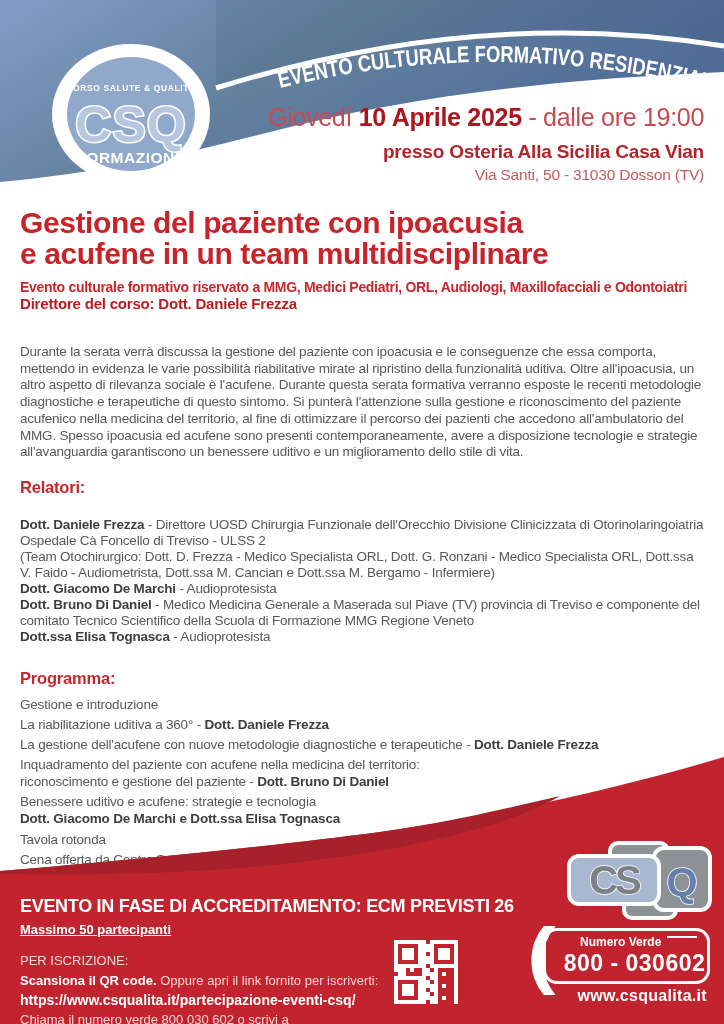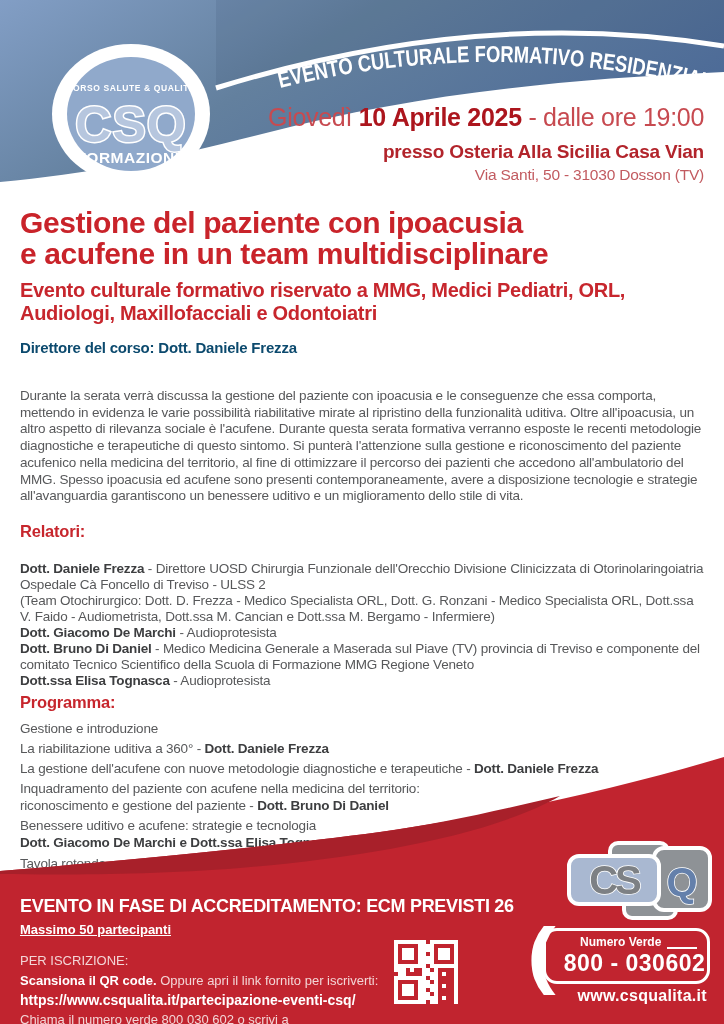--- a/index.html
+++ b/index.html
@@ -8,47 +8,47 @@
   
   #header-svg{position:absolute;left:0;top:0;}
   .date-block{position:absolute;top:103px;right:20px;text-align:right;}
   .date-line{font-size:25px;color:#c74a50;letter-spacing:-0.3px;}
   .date-line b{color:#ac151d;}
   .venue-line{margin-top:9px;font-size:19px;font-weight:bold;color:#b2242b;letter-spacing:-0.2px;}
   .addr-line{margin-top:3px;font-size:15.5px;color:#c25b60;letter-spacing:-0.2px;}
   
   .main{position:absolute;left:20px;right:20px;top:207px;}
   .title{font-size:30px;line-height:31px;font-weight:bold;color:#c9232a;letter-spacing:-0.4px;}
-  .audience{margin-top:10px;font-size:20px;font-weight:bold;color:#c7262d;letter-spacing:-0.3px;}
-  .director{margin-top:14px;font-size:15px;font-weight:bold;color:#0c4a6e;letter-spacing:-0.2px;}
+  .audience{margin-top:10px;font-size:14px;font-weight:bold;color:#c7262d;letter-spacing:-0.3px;}
+  .director{margin-top:0;font-size:15px;font-weight:bold;color:#b91c1c;letter-spacing:-0.2px;}
   .desc{margin-top:32px;font-size:13.5px;line-height:1.24;color:#57585a;letter-spacing:-0.2px;}
   .sec-heading{font-size:16.5px;font-weight:bold;color:#c7262d;letter-spacing:-0.2px;}
   .rel-heading{margin-top:17px;}
   .speakers{margin-top:20px;}
   .speakers p{margin:0;font-size:13.5px;line-height:1.18;color:#57585a;letter-spacing:-0.2px;}
   .speakers p b{color:#3d3e40;}
-  .prog-heading{margin-top:4px;}
+  .prog-heading{margin-top:24px;}
   .prog-list{margin-top:8px;}
   .prog-item{margin-top:3px;font-size:13.5px;line-height:1.27;color:#57585a;letter-spacing:-0.2px;}
   .prog-item b{color:#3d3e40;}
   
   #footer-svg{position:absolute;left:0;top:740px;}
   .f-left{position:absolute;left:20px;top:896px;width:370px;color:#fff;}
   .f-acc{font-size:18px;font-weight:bold;letter-spacing:-0.3px;white-space:nowrap;}
   .f-max{margin-top:5px;font-size:13px;font-weight:bold;text-decoration:underline;}
   .f-enroll{margin-top:16px;font-size:13px;color:#f3d5d6;}
   .f-scan{margin-top:5px;font-size:13px;color:#f3d5d6;}
   .f-scan b{color:#fff;}
   .f-link{margin-top:4px;font-size:14px;font-weight:bold;color:#fff;}
   .f-call{margin-top:4px;font-size:13px;color:#f3d5d6;}
   #qr-svg{position:absolute;left:394px;top:940px;}
   #csq-footer-logo{position:absolute;left:566px;top:840px;}
   .nv-box{position:absolute;left:543px;top:928px;width:167px;height:56px;border:3px solid #fff;
           border-radius:14px;box-sizing:border-box;}
-  .nv-top{display:flex;align-items:flex-end;gap:6px;padding:4px 10px 0 34px;}
+  .nv-top{display:flex;align-items:flex-start;gap:6px;padding:4px 10px 0 34px;}
   .nv-label{font-size:12px;font-weight:bold;color:#fff;white-space:nowrap;}
   .nv-rule{flex:1;height:2px;background:#fff;margin-top:1px;}
   .nv-number{text-align:center;padding-left:16px;font-size:23px;font-weight:bold;color:#fff;
              letter-spacing:0.5px;margin-top:1px;}
   .phone-glyph{position:absolute;left:-17px;top:-13px;font-size:74px;font-weight:bold;color:#fff;
                line-height:1;transform:scaleX(1.15);}
   .f-site{position:absolute;right:17px;top:987px;font-size:16px;font-weight:bold;color:#fff;
           letter-spacing:0.3px;}
 </style>
 </head>

